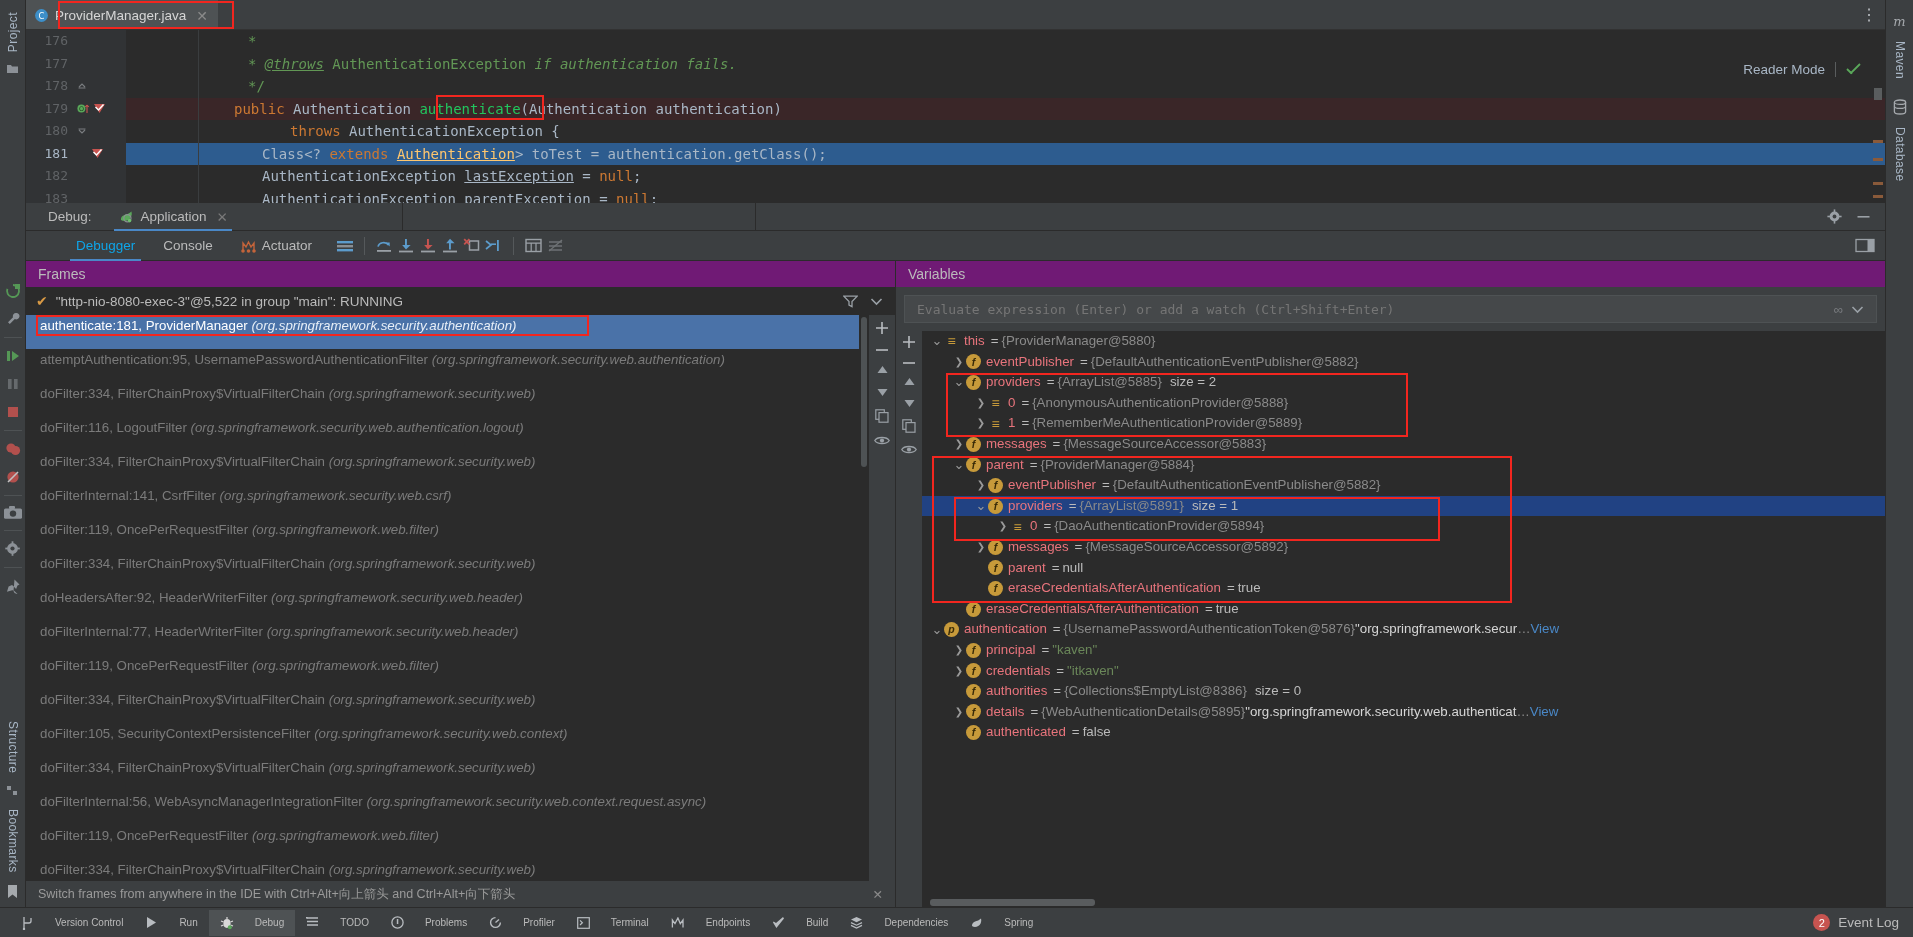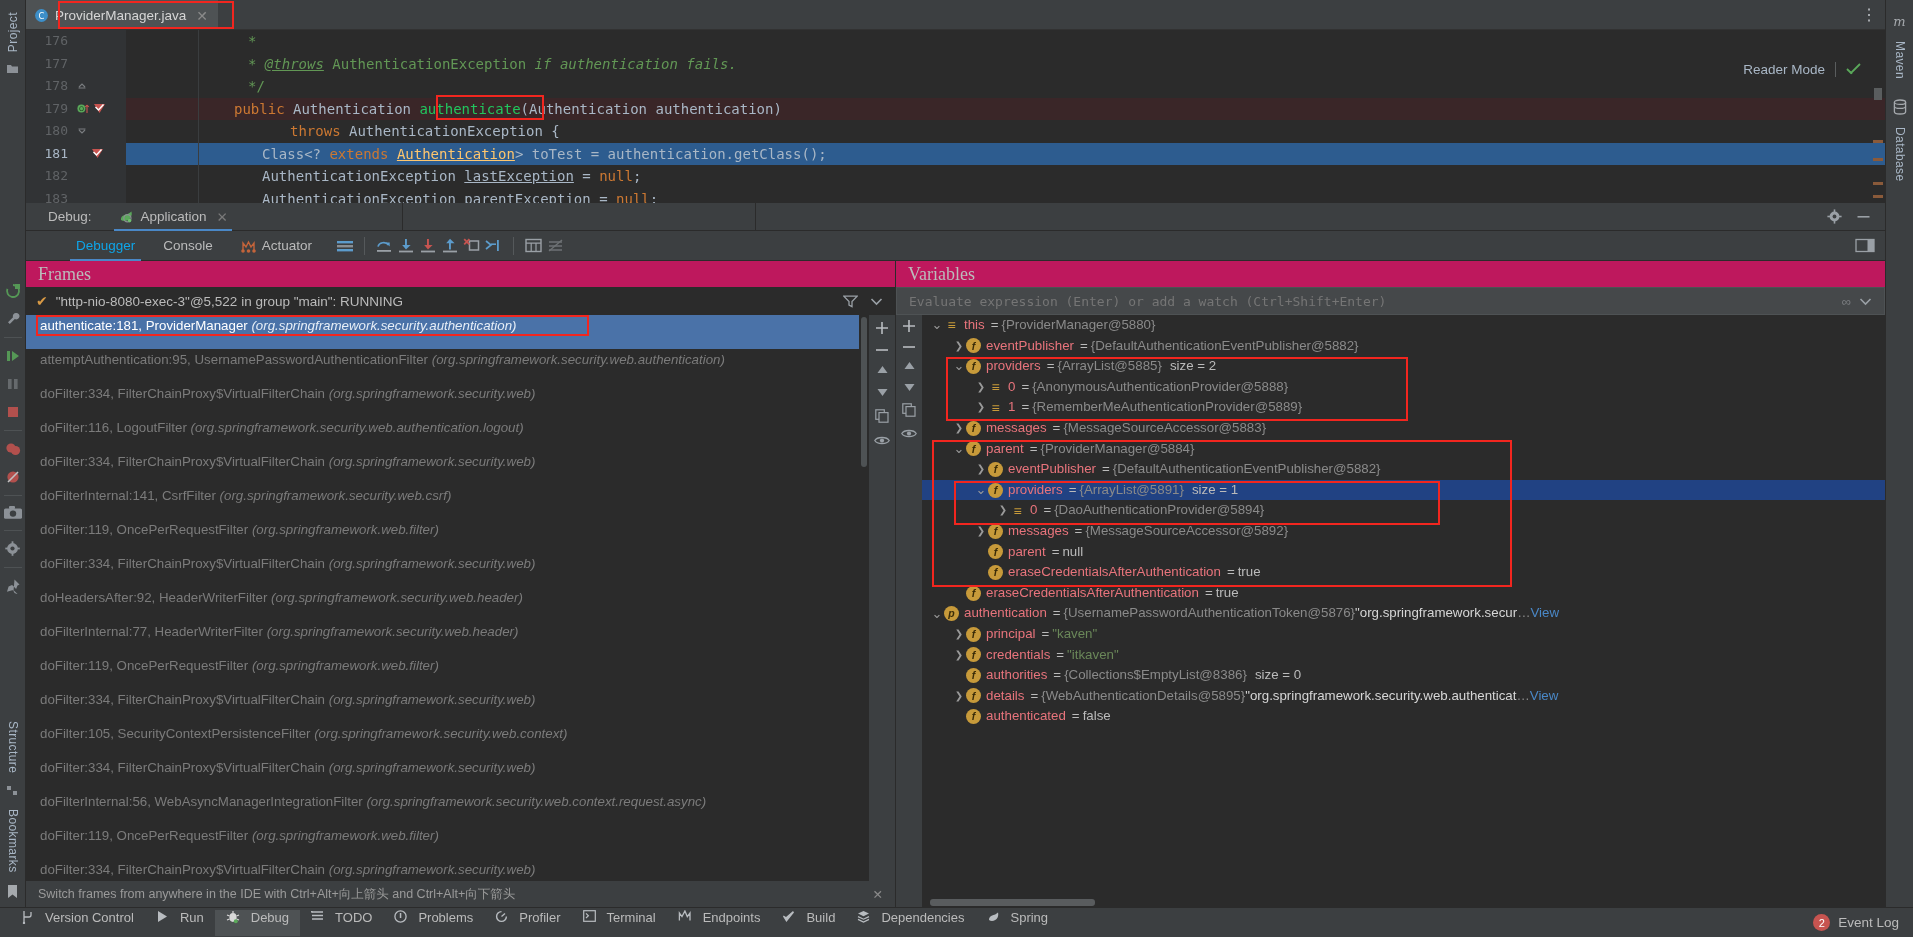--- a/index.html
+++ b/index.html
@@ -122,22 +122,22 @@
   .dtab.active{ color:#0ea5e9; }
   .dtab.active .underline{ position:absolute; left:8px; right:8px; bottom:0; height:2px; background:#4a88c7; }
   .tb-sep{ width:1px; height:18px; background:#55595b; margin:0 8px; }
   .tb-icon{ width:22px; display:flex; align-items:center; justify-content:center; }
   .dw-toolbar-right{ margin-left:auto; padding-right:10px; display:flex; align-items:center; }
 
   .panes{ flex:1; display:flex; min-height:0; }
   .pane-frames{ width:870px; display:flex; flex-direction:column; min-width:0; border-right:1px solid #2b2b2b; }
   .pane-vars{ flex:1; display:flex; flex-direction:column; min-width:0; }
   .pane-title{
-    height:26px; background:#be185d; display:flex; align-items:center;
-    padding-left:12px; color:#bbbbbb; font-size:18px; flex-shrink:0;font-family:Liberation Serif, serif;
+    height:26px; background:#701a75; display:flex; align-items:center;
+    padding-left:12px; color:#bbbbbb; font-size:14px; flex-shrink:0;
   }
 
   
   .frames-top{
     height:28px; background:#2b2b2b; display:flex; align-items:center;
     padding-left:10px; gap:8px; flex-shrink:0; position:relative;
   }
   .frames-top .chk{ color:#d99a45; font-size:14px; }
   .frames-top .txt{ color:#bbbbbb; font-size:13.5px; }
   .frames-top .right{ margin-left:auto; display:flex; align-items:center; gap:12px; padding-right:12px; }
@@ -161,21 +161,21 @@
   }
   .hintbar{
     height:26px; background:#3c3f41; display:flex; align-items:center;
     padding-left:12px; color:#9a9a9a; font-size:12.5px; flex-shrink:0; position:relative;
   }
   .hintbar .x{ position:absolute; right:12px; color:#8a8a8a; }
 
   
   .eval-row{
     height:28px; background:#45484a; border:1px solid #4e5254;
-    display:flex; align-items:center; margin:0; flex-shrink:0;
+    display:flex; align-items:center; margin:8px; flex-shrink:0;
   }
   .eval-input{
     flex:1; font-family:"DejaVu Sans Mono", monospace; font-size:13px;
     color:#6e7174; padding-left:12px; background:transparent; border:none; outline:none;
   }
   .vars-wrap{ flex:1; display:flex; min-height:0; }
   .vars-side{
     width:26px; background:#3c3f41; display:flex; flex-direction:column;
     align-items:center; padding-top:4px; gap:11px; flex-shrink:0;
   }
@@ -207,22 +207,22 @@
   .vars-hl{ position:absolute; border:2px solid #f2261f; pointer-events:none; }
   .vars-hscroll{ position:absolute; left:0; bottom:0; height:9px; width:100%; background:#2b2b2b; }
   .vars-hscroll .thumb{ position:absolute; left:8px; top:1px; width:165px; height:7px; background:#595c5e; border-radius:3px; }
 
   
   .statusbar{
     height:30px; background:#3c3f41; display:flex; align-items:center;
     flex-shrink:0; border-top:1px solid #2b2b2b; padding-left:10px; gap:0;
   }
   .sb-item{
-    display:flex; gap:11px; padding:0 11px; height:26px;
-    color:#bbbbbb; font-size:13px;
+    display:flex; align-items:center; gap:21px; padding:0 11px; height:26px;
+    color:#bbbbbb; font-size:10px;
   }
   .sb-item.active{ background:#4e5254; }
   .sb-right{ margin-left:auto; display:flex; align-items:center; gap:8px; padding-right:14px; }
   .evt-badge{
     background:#c75450; color:#fff; border-radius:50%; width:17px; height:17px;
     display:inline-flex; align-items:center; justify-content:center; font-size:11px;
   }
   svg{ display:block; }
 </style>
 </head>

